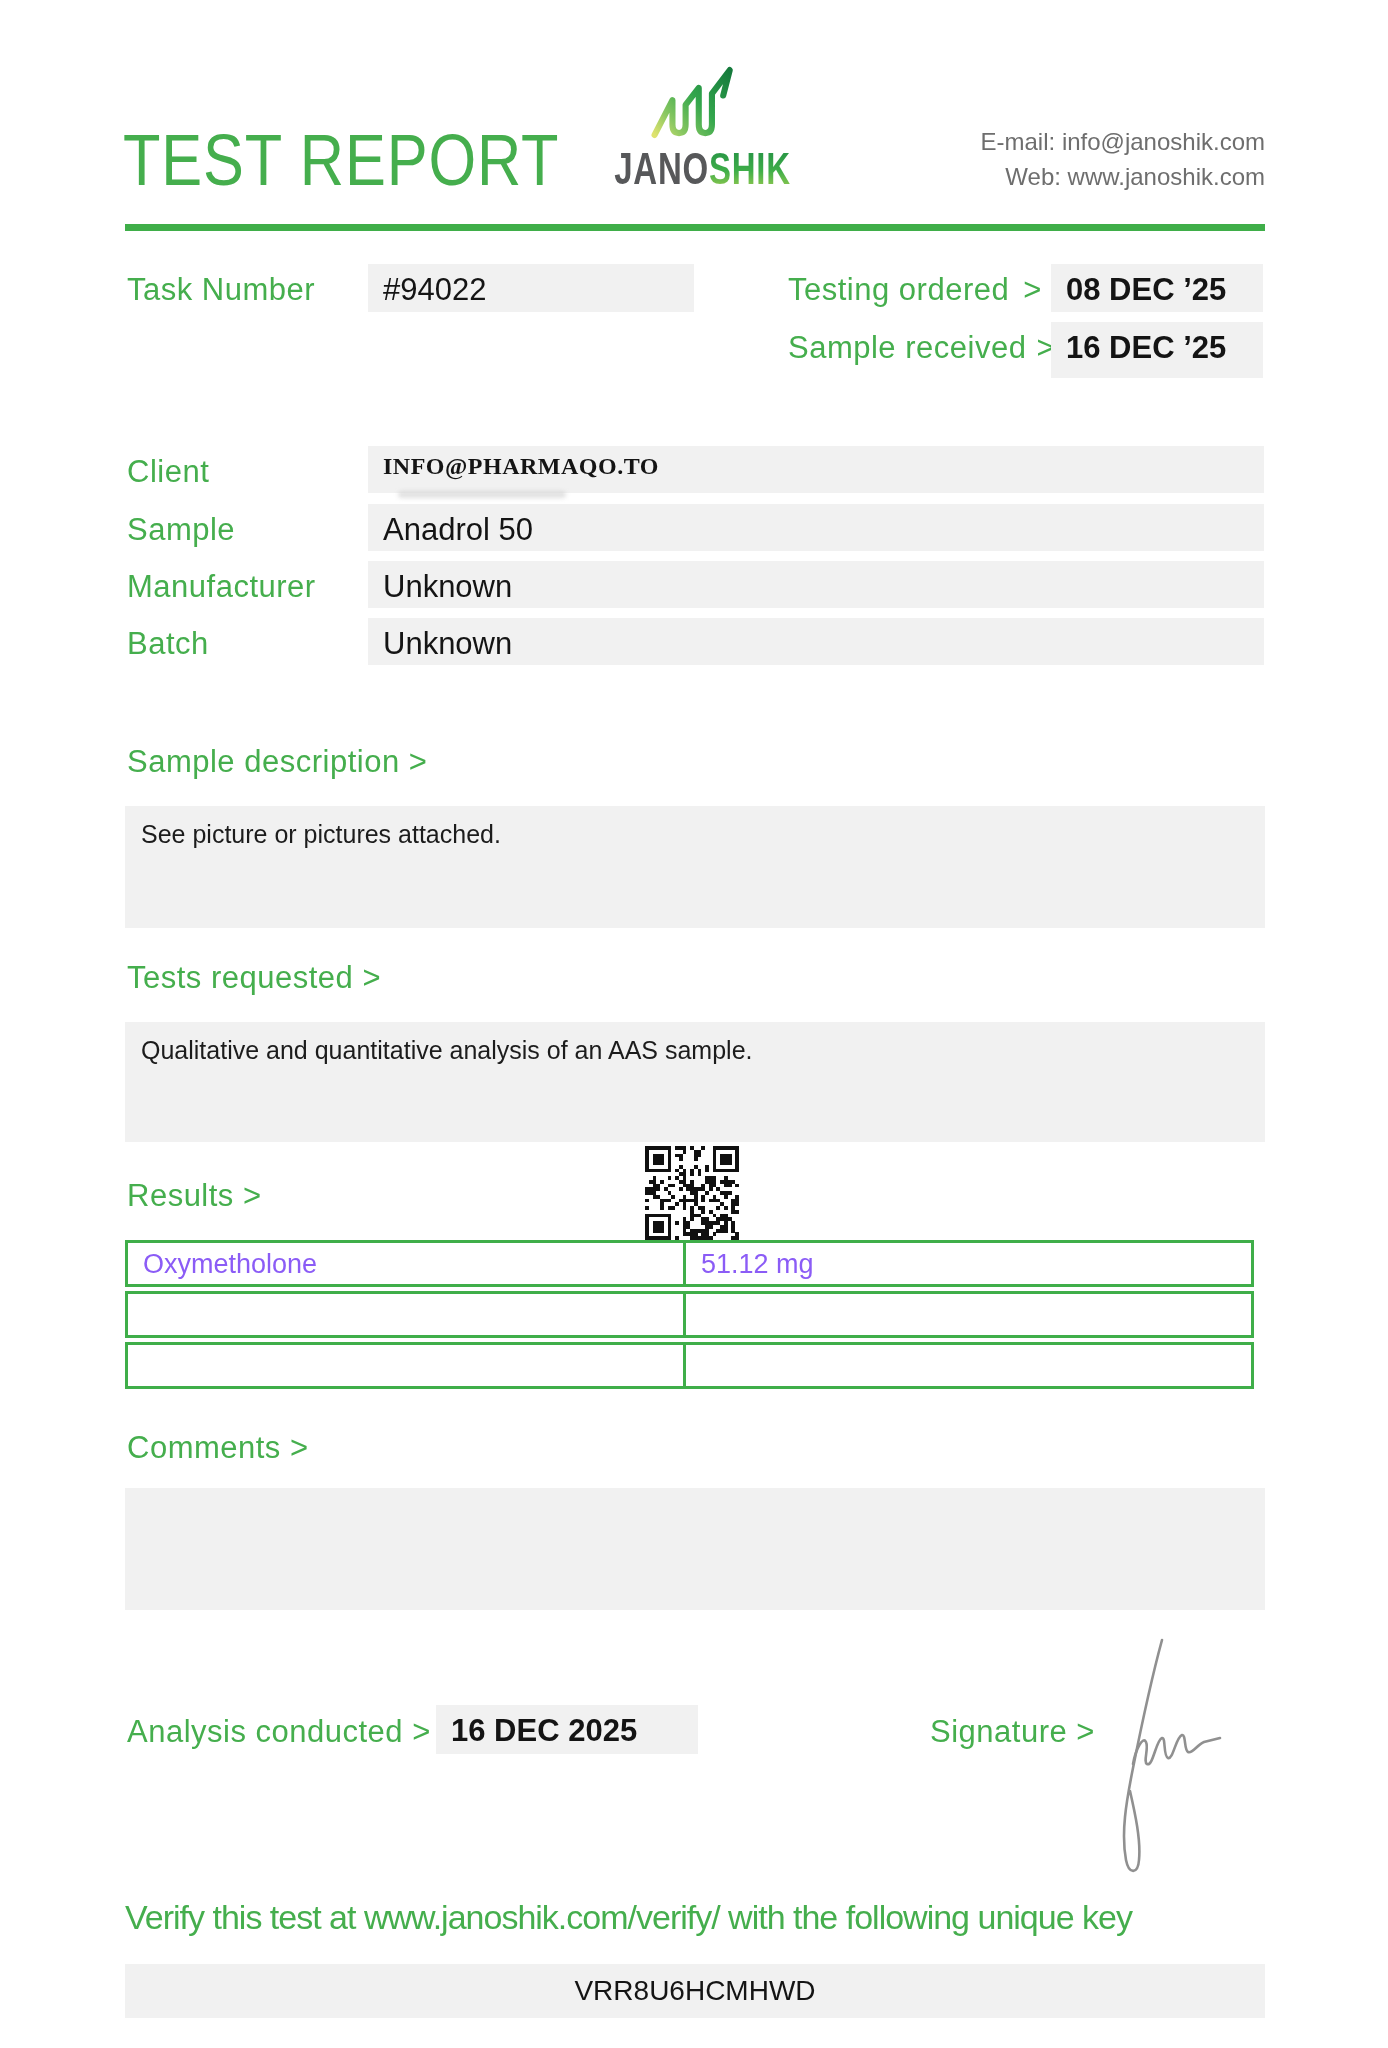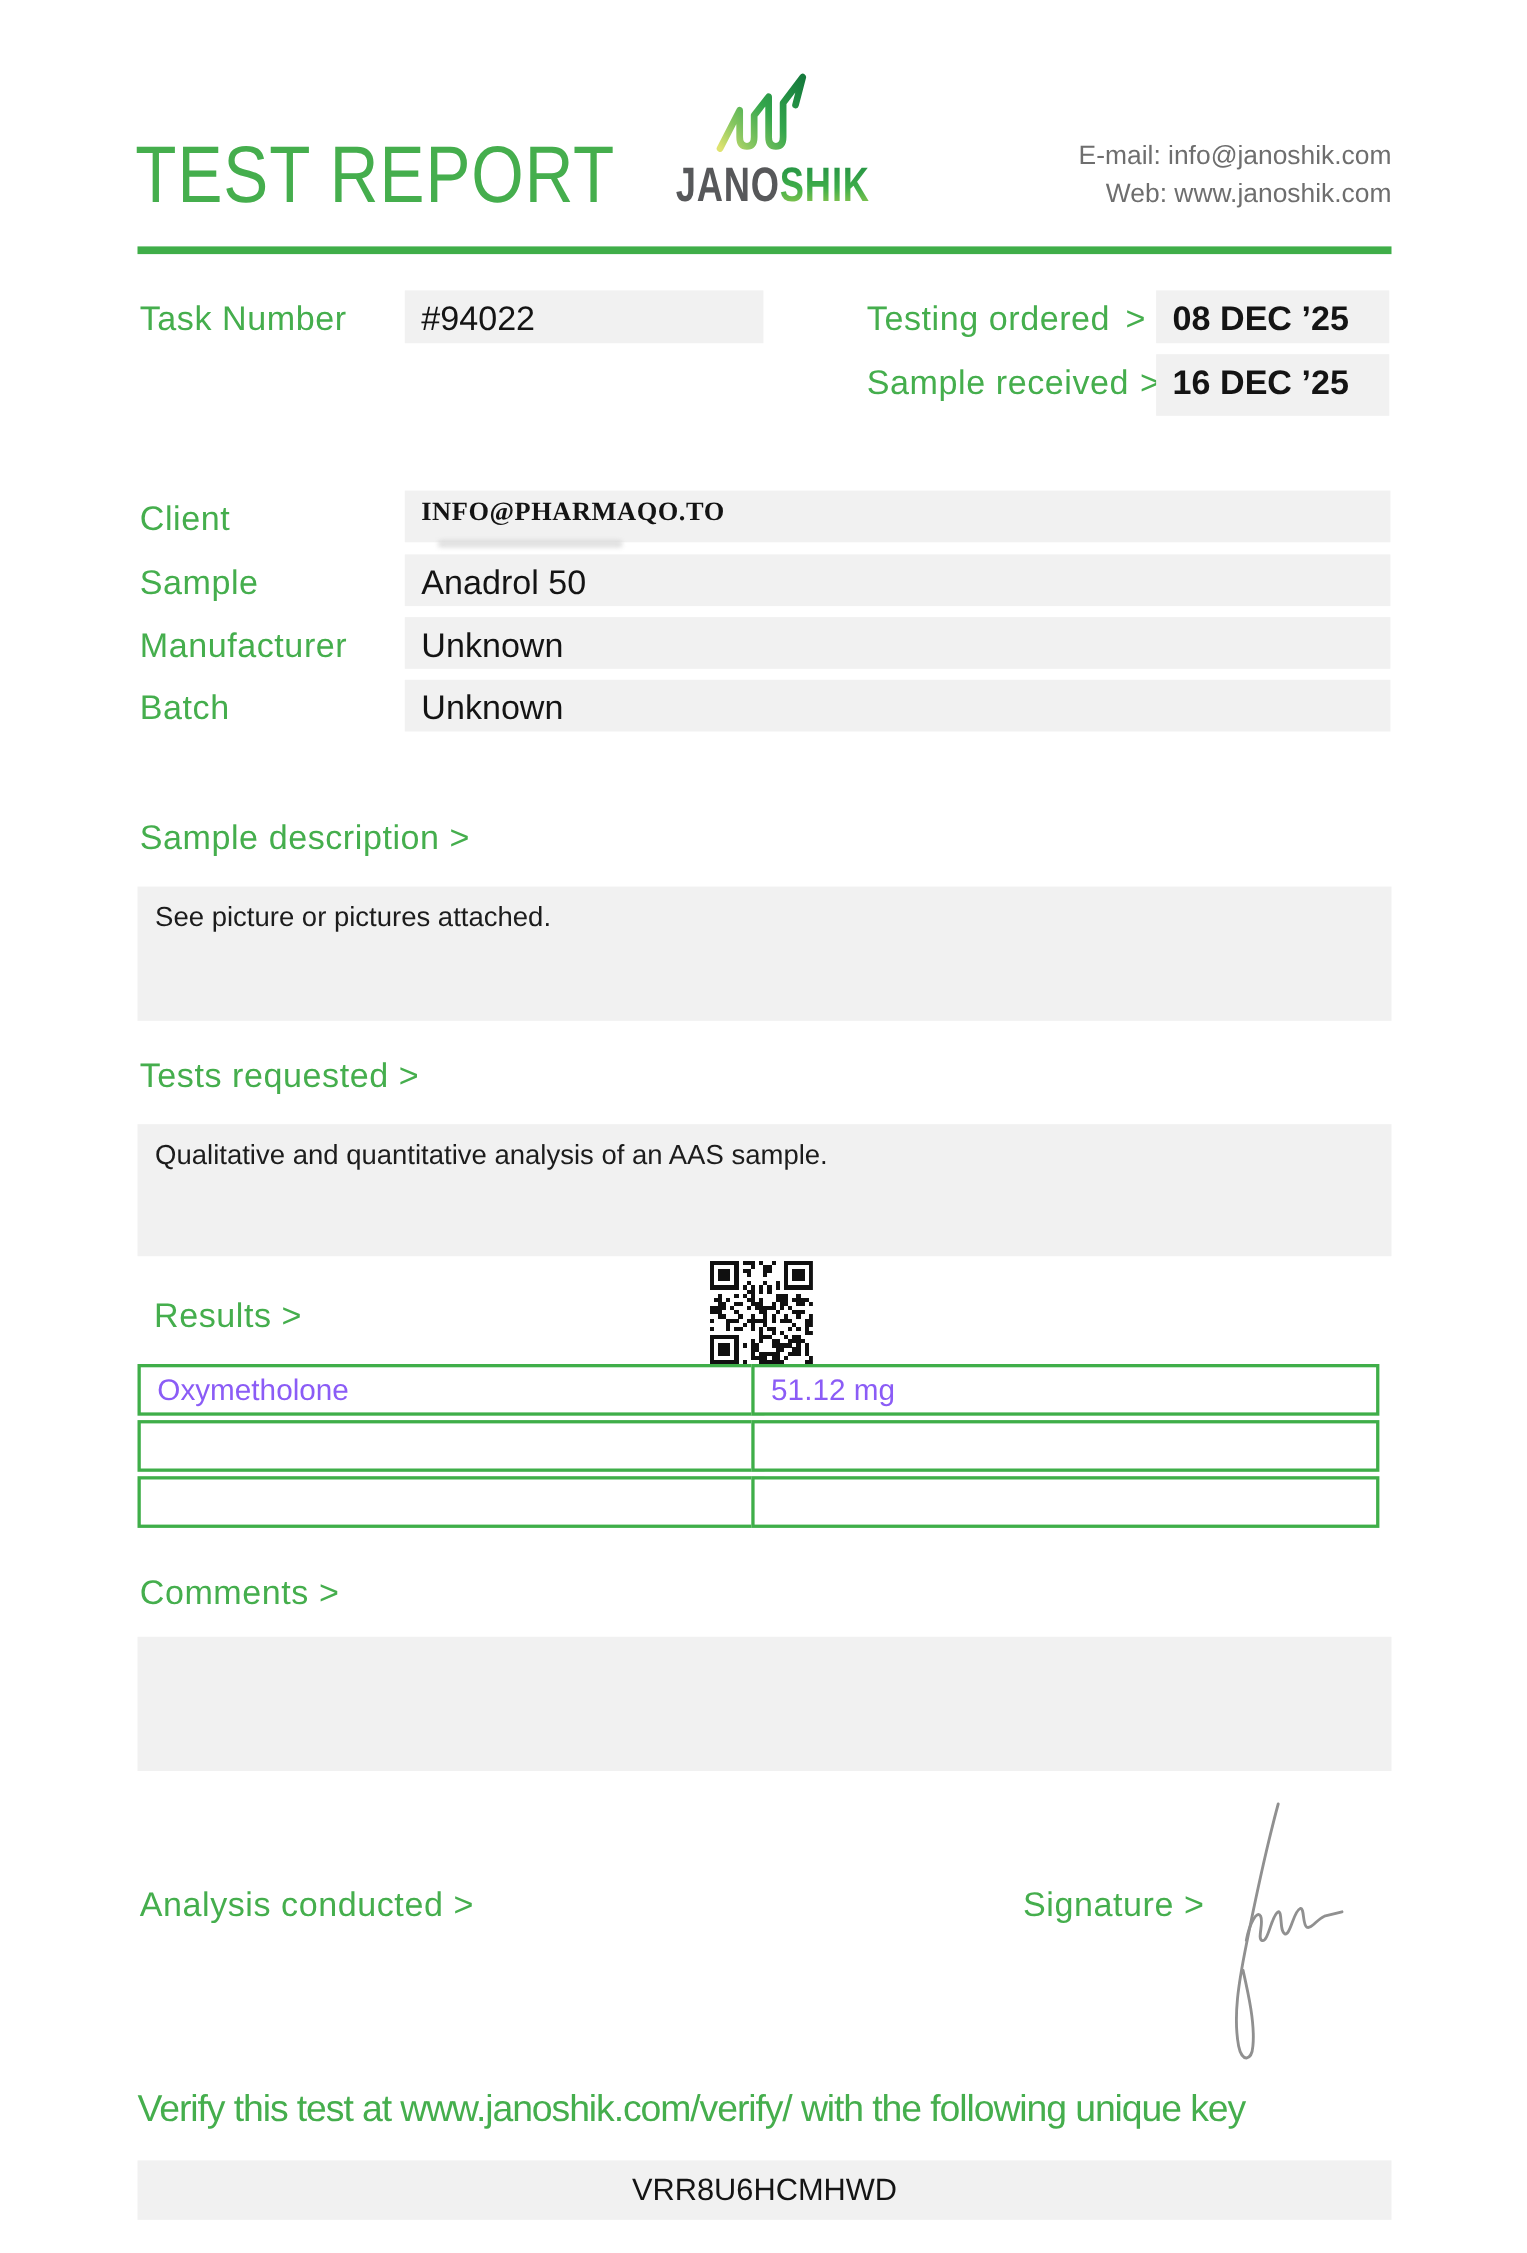--- a/index.html
+++ b/index.html
@@ -422,21 +422,21 @@
       <rect x="30.08" y="90.24" width="3.81" height="3.81"></rect>
       <rect x="45.12" y="90.24" width="3.81" height="3.81"></rect>
       <rect x="48.88" y="90.24" width="3.81" height="3.81"></rect>
       <rect x="52.64" y="90.24" width="3.81" height="3.81"></rect>
       <rect x="56.40" y="90.24" width="3.81" height="3.81"></rect>
       <rect x="60.16" y="90.24" width="3.81" height="3.81"></rect>
       <rect x="63.92" y="90.24" width="3.81" height="3.81"></rect>
       <rect x="86.48" y="90.24" width="3.81" height="3.81"></rect>
       <rect x="90.24" y="90.24" width="3.81" height="3.81"></rect>
     </svg>
-  <div class="lbl" style="left:140px;top:1178px">Results &gt;</div>
+  <div class="lbl" style="left:127px;top:1178px">Results &gt;</div>
 
   <div class="trow" style="top:1240px">
     <div class="tcell tc1">
         <span>Oxymetholone</span>
       </div>
     <div class="tcell tc2">
         <span>51.12 mg</span>
       </div>
   </div>
   <div class="trow" style="top:1291px">
@@ -460,20 +460,23 @@
   <div class="section-box" style="top:1488px;height:122px"></div>
 
   <svg class="sig" viewBox="0 0 140 252">
     <g fill="none" stroke="#909090" stroke-width="2.6" stroke-linecap="round" stroke-linejoin="round">
       <path d="M69,12 C60,45 48,100 40,140 C33,175 28,205 33,232 C36,247 45,246 46,232 C48,212 42,185 37,163"></path>
       <path d="M40,136 C43,120 50,108 53,114 C56,120 50,134 54,136 C60,139 63,112 69,110 C73,109 70,128 75,130 C80,132 83,109 89,107 C93,106 91,122 95,124 C99,126 104,117 111,114 L127,110"></path>
     </g>
   </svg>
 
   <div class="lbl" style="left:127px;top:1714px">Analysis conducted &gt;</div>
+  <div class="box" style="left:436px;top:1705px;width:262px;height:49px">
+    <span class="val date-val">16 DEC 2025</span>
+  </div>
   <div class="lbl" style="left:930px;top:1714px">Signature &gt;</div>
 
   <div class="verify">Verify this test at www.janoshik.com/verify/ with the following unique key</div>
   <div class="keybox">
     <span>VRR8U6HCMHWD</span>
   </div>
 
 </div>
 
 </body></html>

